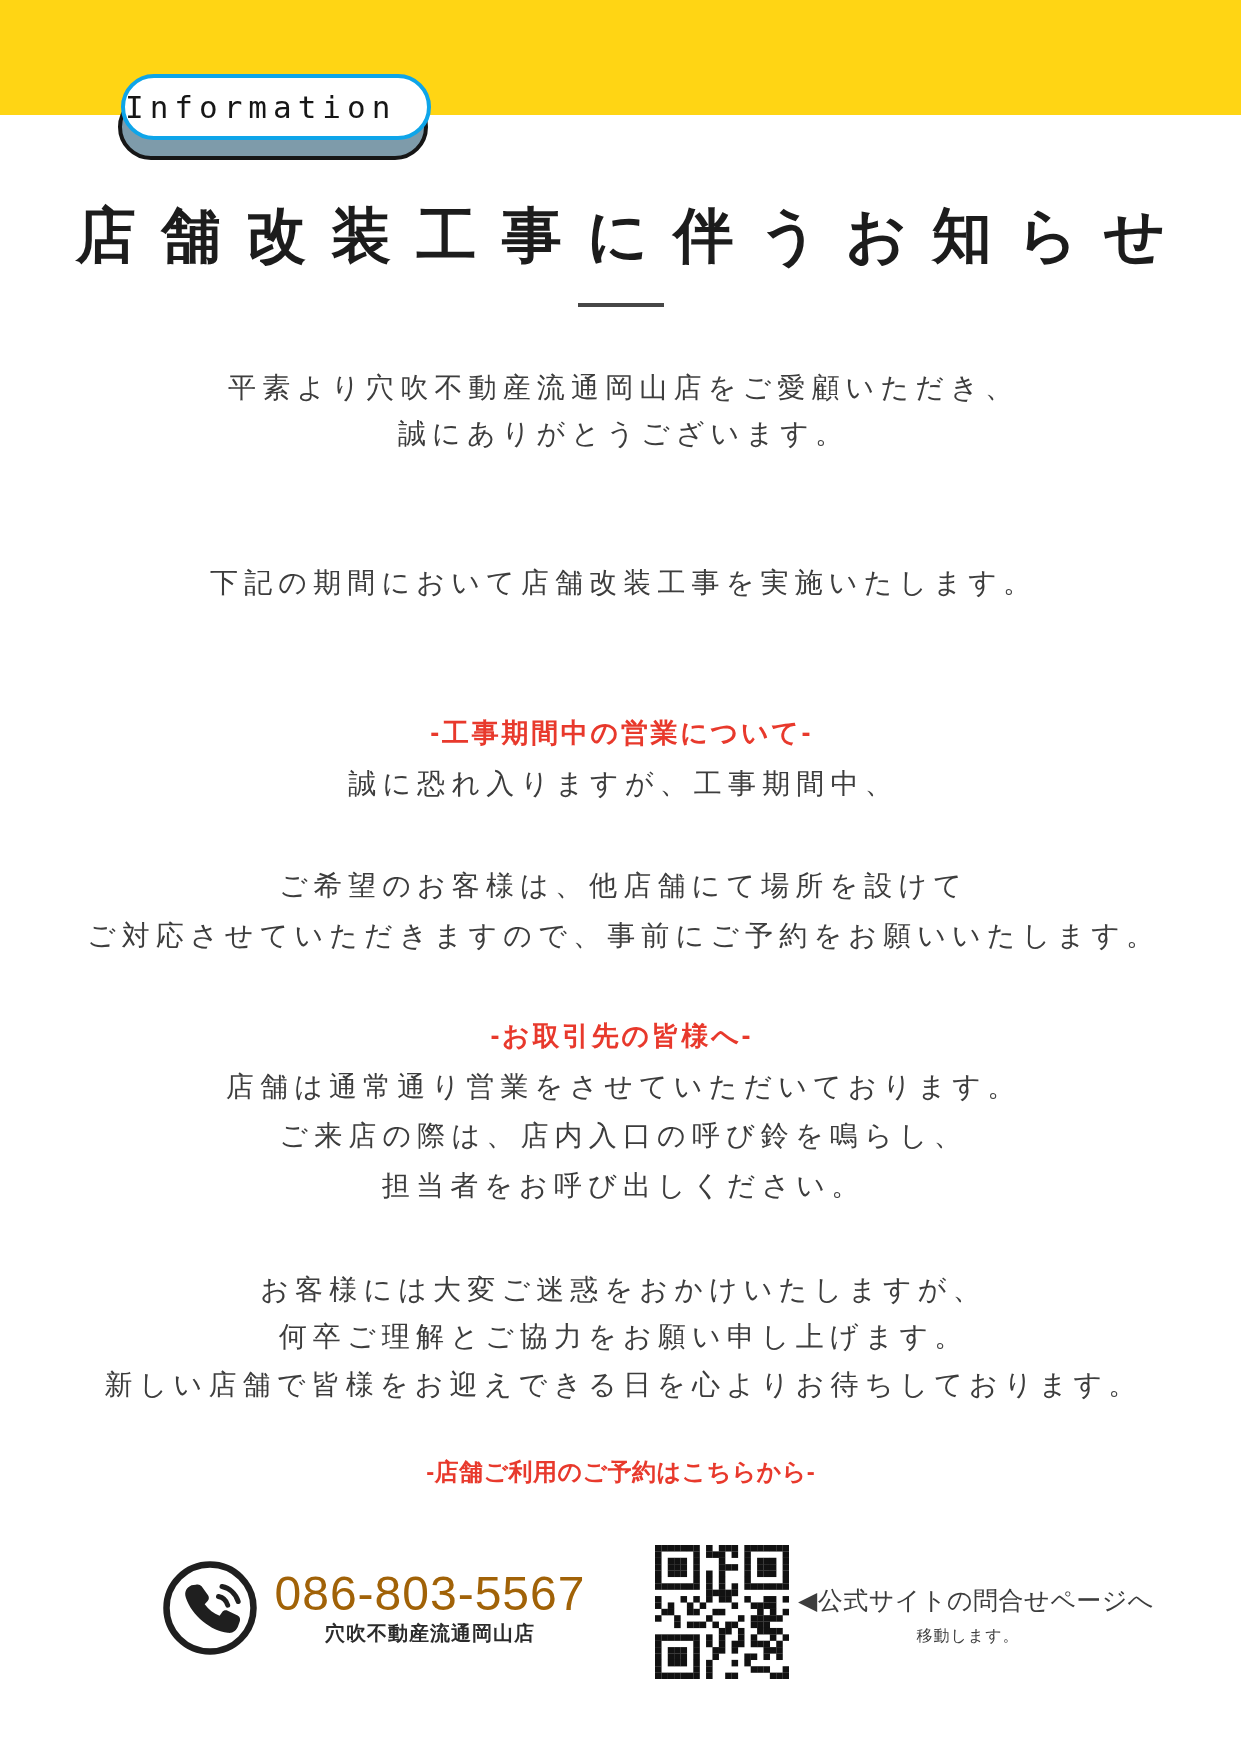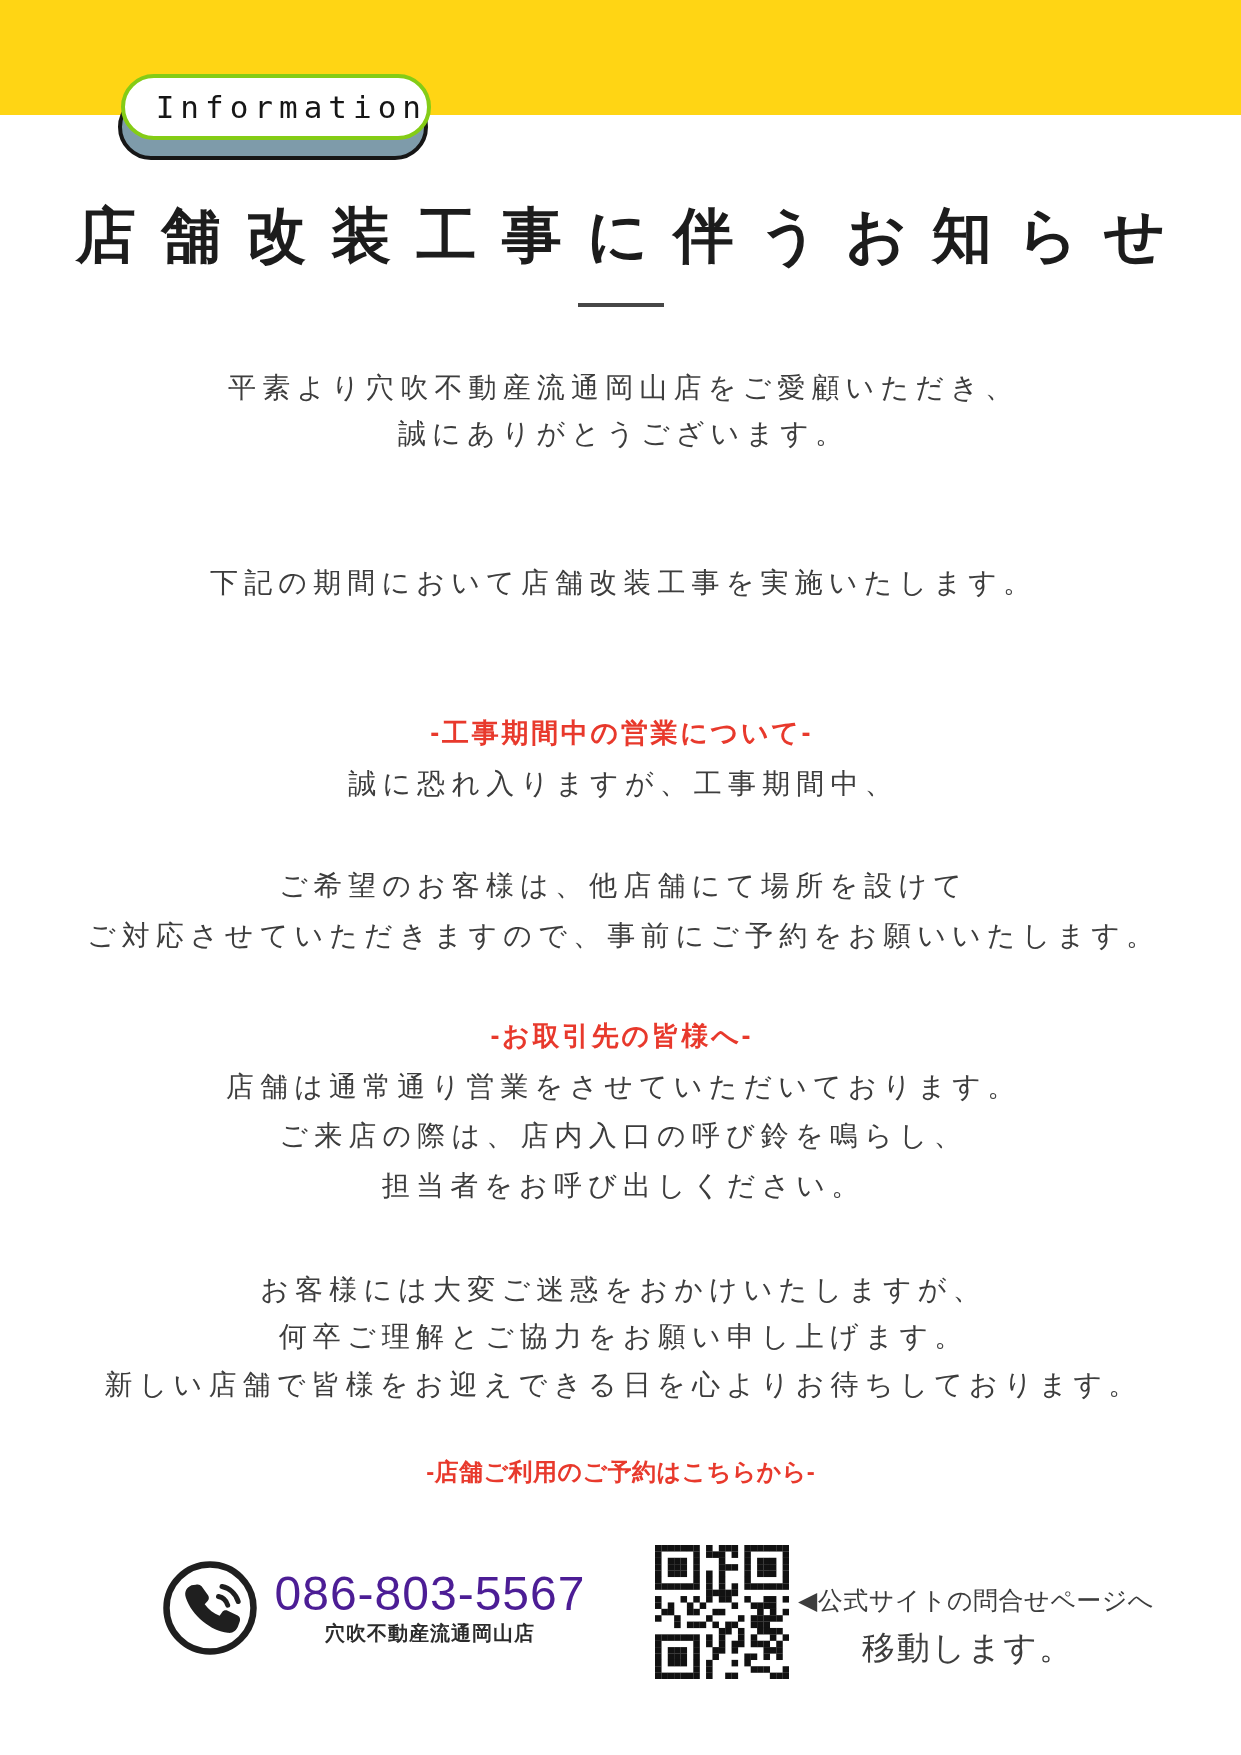--- a/index.html
+++ b/index.html
@@ -13,22 +13,22 @@
   .band{position:absolute;top:0;left:0;width:100%;height:115px;background:#FFD514;}
 
   
   .badge-wrap{position:absolute;left:118px;top:74px;width:320px;height:90px;}
   .badge-shadow{
     position:absolute;left:0;top:20px;width:302px;height:58px;
     background:#7E9BAA;border:4px solid #161616;border-radius:40px;
   }
   .badge-pill{
     position:absolute;left:3px;top:0;width:302px;height:58px;
-    background:#ffffff;border:4px solid #84cc16;border-radius:40px;
-    display:flex;align-items:center;justify-content:flex-end;
+    background:#ffffff;border:4px solid #0ea5e9;border-radius:40px;
+    display:flex;align-items:center;justify-content:flex-start;
   }
   .badge-label{
     font-family:"DejaVu Sans Mono","Liberation Mono",monospace;
     font-size:31px;letter-spacing:6px;color:#161616;font-weight:500;
   }
 
   .title{
     position:absolute;top:196px;left:0;width:100%;
     text-align:center;font-size:60px;font-weight:700;color:#1c1c1c;
     letter-spacing:0.42em;text-indent:0.42em;white-space:nowrap;
@@ -46,34 +46,34 @@
     position:absolute;left:0;width:100%;text-align:center;
     font-size:27px;line-height:40px;font-weight:700;color:#E8392C;
     letter-spacing:0.10em;text-indent:0.10em;white-space:nowrap;
   }
   .red-heading.heavy{font-size:24px;font-weight:800;letter-spacing:0.02em;text-indent:0.02em;}
 
   
   .phone-icon{position:absolute;left:160px;top:1558px;width:100px;height:100px;}
   .phone-number{
     position:absolute;left:270px;top:1566px;width:320px;text-align:center;
-    font-size:48px;color:#4c1d95;letter-spacing:1px;white-space:nowrap;
+    font-size:48px;color:#a16207;letter-spacing:1px;white-space:nowrap;
   }
   .store-name{
     position:absolute;left:270px;top:1620px;width:320px;text-align:center;
     font-size:20px;font-weight:700;color:#2b2b2b;letter-spacing:1px;white-space:nowrap;
   }
   .qr{position:absolute;left:655px;top:1545px;width:134px;height:134px;}
   .qr-caption-1{
     position:absolute;left:798px;top:1584px;width:360px;text-align:left;
     font-size:25px;color:#3d3d3d;letter-spacing:0.02em;white-space:nowrap;
   }
   .qr-caption-2{
     position:absolute;left:798px;top:1626px;width:340px;text-align:center;
-    font-size:33px;color:#3d3d3d;letter-spacing:0.06em;white-space:nowrap;
+    font-size:16px;color:#3d3d3d;letter-spacing:0.06em;white-space:nowrap;
   }
 </style>
 </head>
 <body>
 
 <div class="page">
 
   <div class="band"></div>
 
   <div class="badge-wrap">

